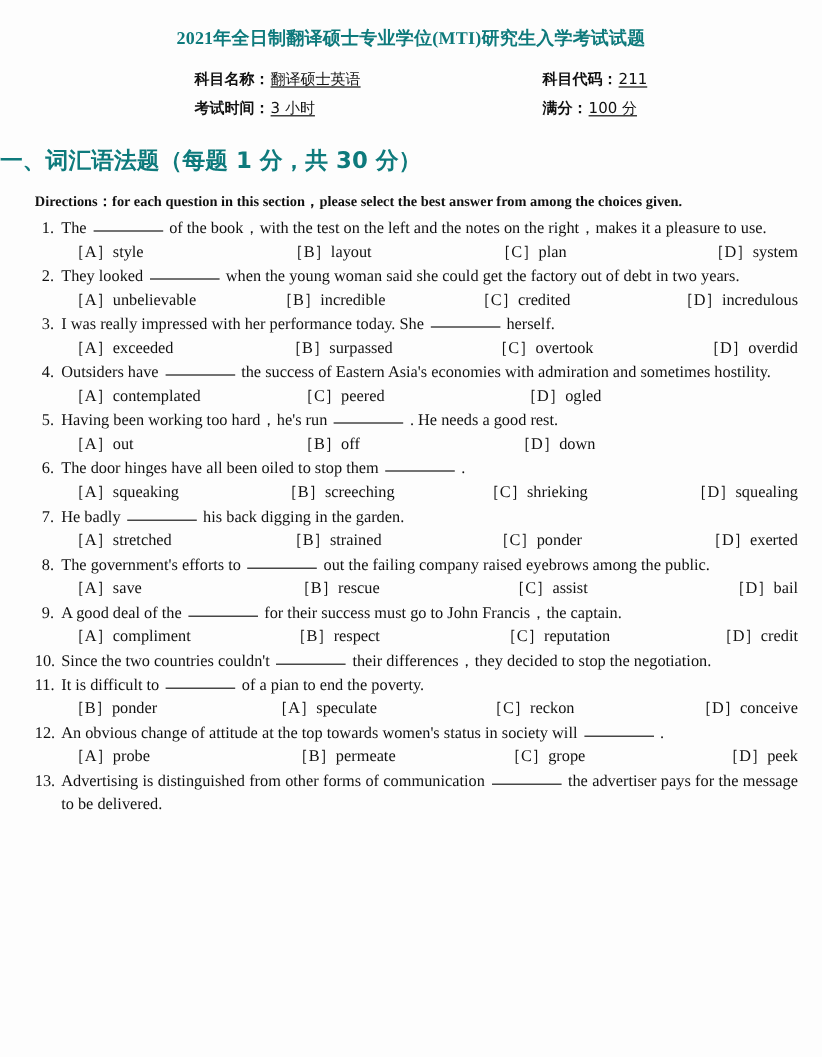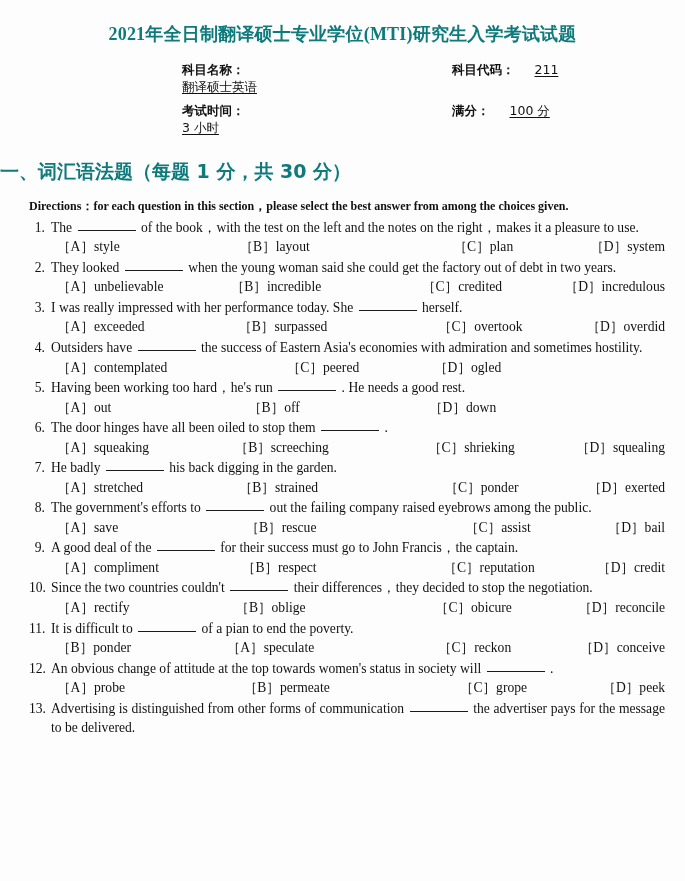--- a/index.html
+++ b/index.html
@@ -22,21 +22,21 @@
     box-sizing: border-box;
     padding: 0;
     position: relative;
   }
 
   
   .doc-title {
     text-align: center;
     color: #0e7a7c;
     font-weight: bold;
-    font-size: 18px;
+    font-size: 15px;
     letter-spacing: 0.2px;
     padding-top: 24px;
     line-height: 1.2;
     white-space: nowrap;
   }
 
   
   .meta-block {
     margin-top: 16px;
     padding-left: 162px;
@@ -45,30 +45,30 @@
   .meta-row {
     display: flex;
     align-items: baseline;
     margin-bottom: 7px;
   }
   .meta-cell {
     display: flex;
     align-items: baseline;
     white-space: nowrap;
   }
-  .meta-cell.left { width: 290px; flex-direction: column; }
+  .meta-cell.left { width: 290px; }
   .meta-label {
     font-weight: bold;
     font-family: "DejaVu Sans", "Liberation Sans", sans-serif;
     font-size: 12.5px;
   }
   .meta-value {
     text-decoration: underline;
     text-underline-offset: 2px;
-    margin-left: 20px;
+    margin-left: 1px;
     font-size: 12.5px;
     font-family: "DejaVu Sans", "Liberation Sans", sans-serif;
   }
 
   
   .section-heading {
     color: #0e7a7c;
     font-weight: bold;
     font-size: 19px;
     font-family: "DejaVu Sans", "Liberation Sans", sans-serif;
@@ -127,21 +127,21 @@
     display: flex;
     line-height: 1.5;
     padding-left: 28px;
     gap: 36px;
   }
   .opt {
     white-space: nowrap;
   }
   .opt.o1 { width: 155px; }
   .opt.o2 { width: 145px; }
-  .opt.o3 { width: 150px; text-align: center; }
+  .opt.o3 { width: 150px; }
   .opt.o4 { width: auto; }
 </style>
 </head>
 <body>
 
 <div class="page">
 
   <div class="doc-title">2021年全日制翻译硕士专业学位(MTI)研究生入学考试试题</div>
 
   <div class="meta-block">
@@ -276,26 +276,20 @@
           <span class="opt o2">［B］respect</span>
           <span class="opt o3">［C］reputation</span>
           <span class="opt o4">［D］credit</span>
         </div>
       </div>
       <div class="question">
         <div class="q-stem">
           <span class="q-num">10.</span>
           <span class="q-text"><span>Since the two countries couldn't </span><span class="blank"></span><span> their differences，they decided to stop the negotiation.</span></span>
         </div>
-        <div class="options">
-          <span class="opt o1">［A］rectify</span>
-          <span class="opt o2">［B］oblige</span>
-          <span class="opt o3">［C］obicure</span>
-          <span class="opt o4">［D］reconcile</span>
-        </div>
       </div>
       <div class="question">
         <div class="q-stem">
           <span class="q-num">11.</span>
           <span class="q-text"><span>It is difficult to </span><span class="blank"></span><span> of a pian to end the poverty.</span></span>
         </div>
         <div class="options">
           <span class="opt o2">［B］ponder</span>
           <span class="opt o1">［A］speculate</span>
           <span class="opt o3">［C］reckon</span>

